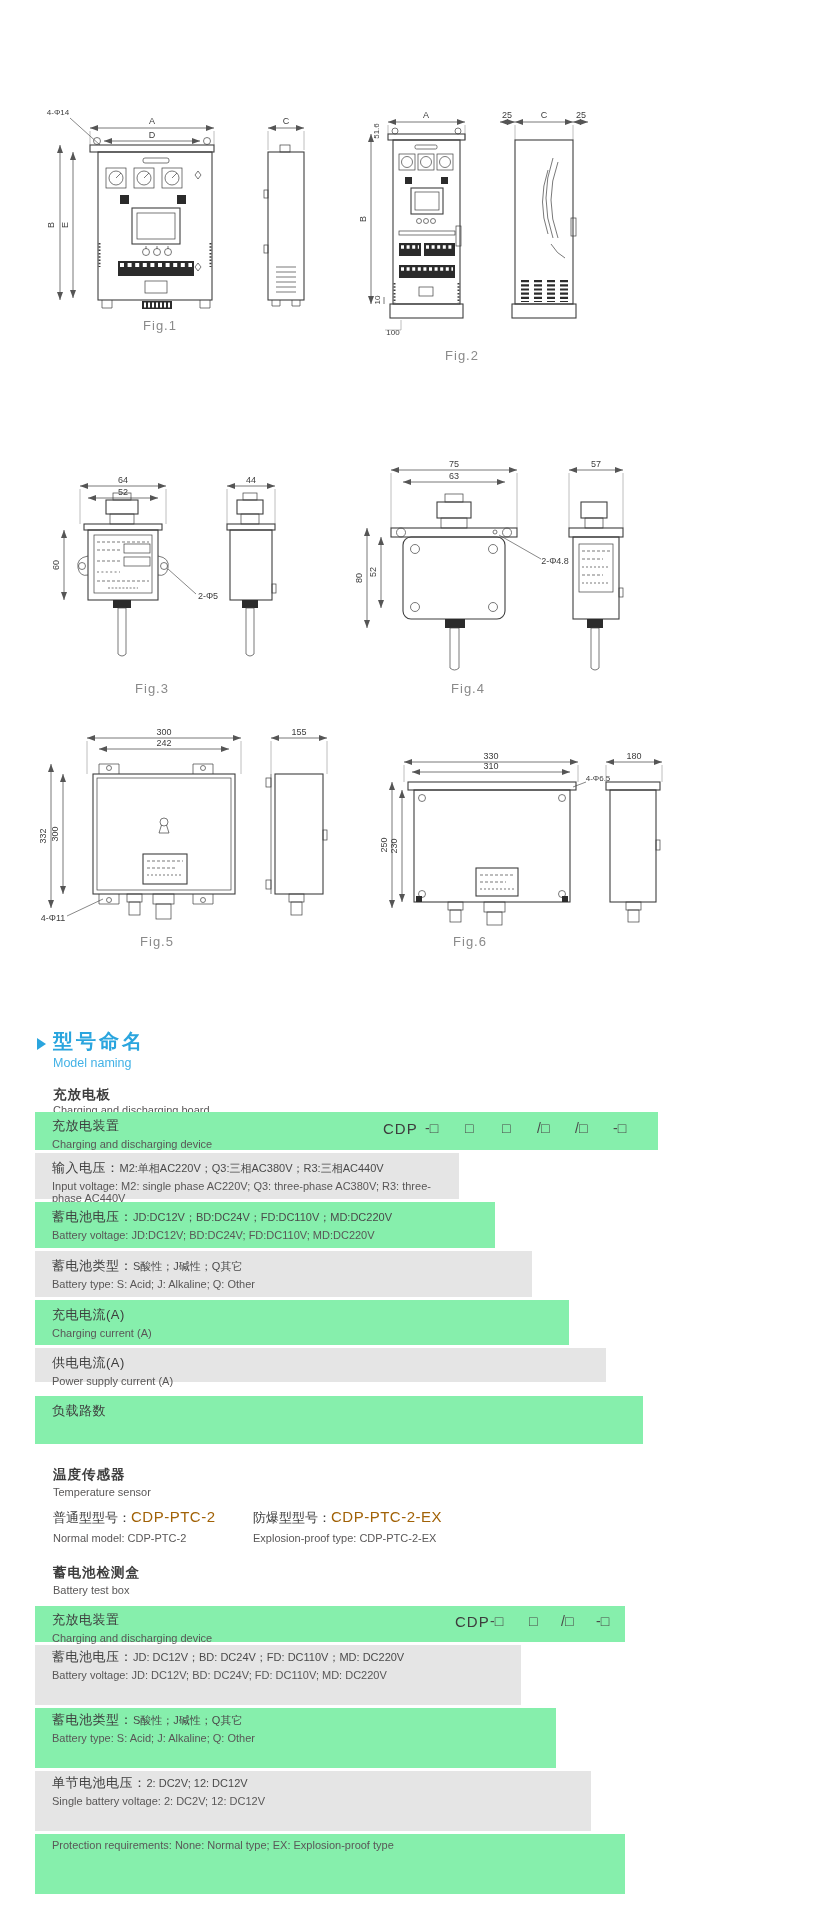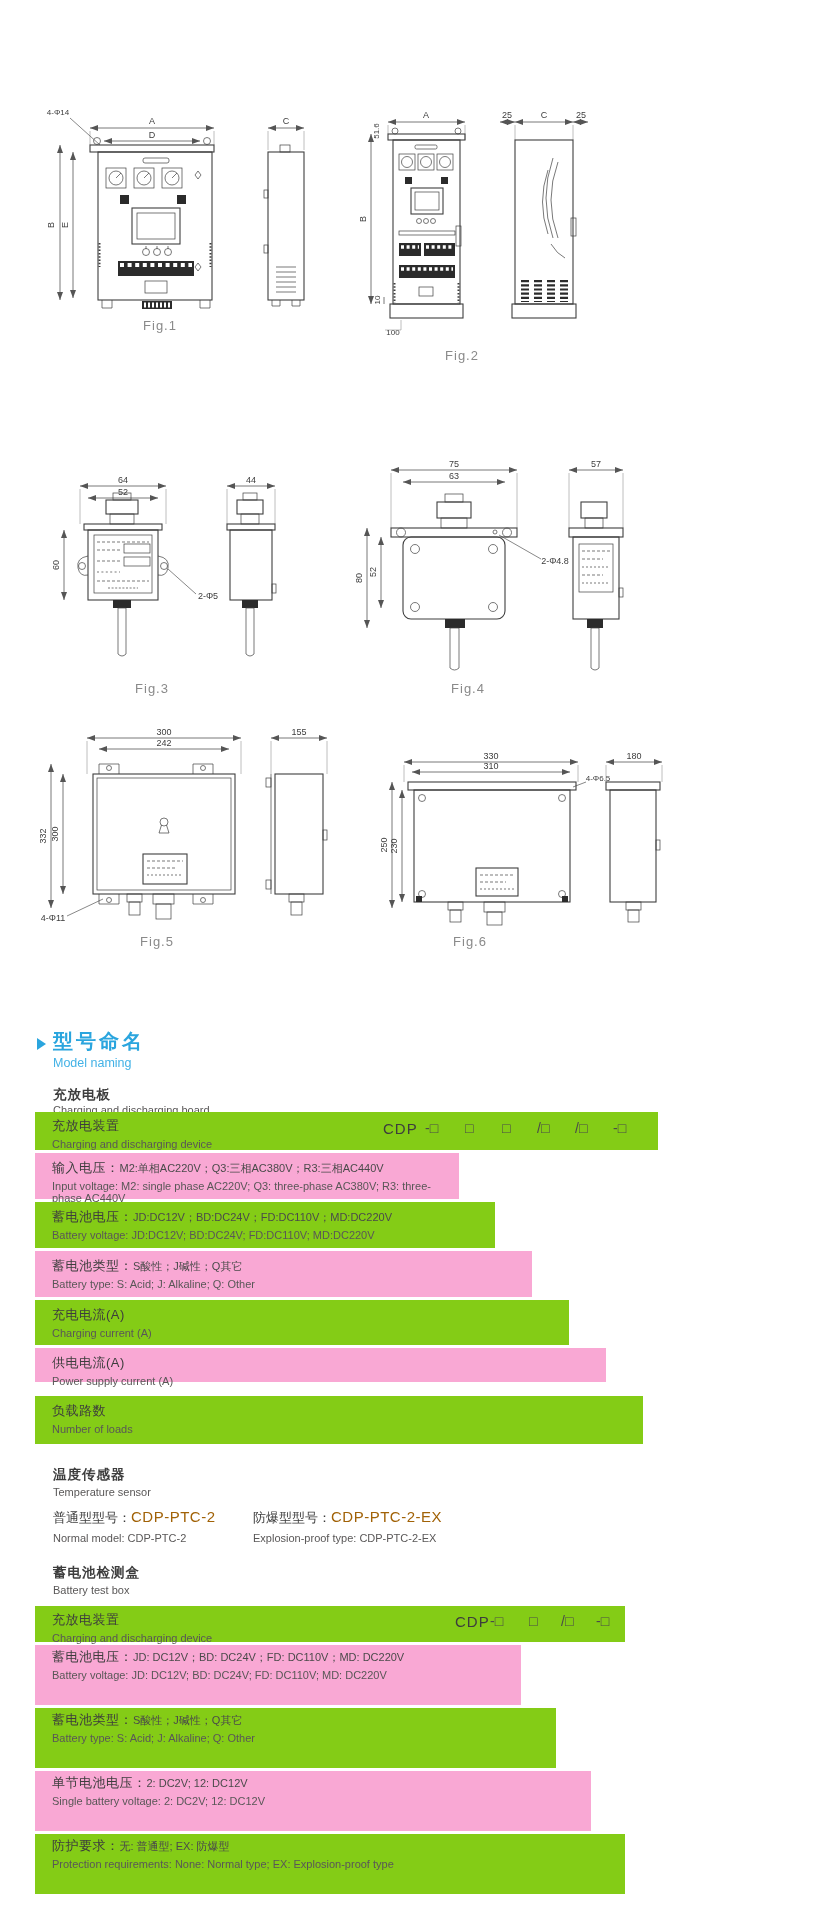--- a/index.html
+++ b/index.html
@@ -16,22 +16,22 @@
   .dt{font-size:9px;fill:#3d3d3d;text-anchor:middle;}
   .dts{font-size:8px;fill:#3d3d3d;text-anchor:middle;}
   .fig-caption{position:absolute;color:#8a8a8a;font-size:13px;text-align:center;letter-spacing:1px;margin-top:18px;}
   .sec-tri{position:absolute;width:0;height:0;border-left:9px solid #2aa5de;
            border-top:6px solid transparent;border-bottom:6px solid transparent;}
   .sec-title{position:absolute;font-size:20px;font-weight:bold;color:#2aa5de;letter-spacing:3px;}
   .sec-sub{position:absolute;font-size:12.5px;color:#43b2e6;}
   .h-zh{position:absolute;font-size:13.5px;font-weight:bold;color:#3d3d3d;letter-spacing:1px;}
   .h-en{position:absolute;font-size:11px;color:#595757;}
   .trow{position:absolute;left:35px;box-sizing:border-box;padding:5px 0 0 17px;}
-  .trow.blue{background:#84cc16;}
-  .trow.gray{background:#f9a8d4;}
+  .trow.blue{background:#86efac;}
+  .trow.gray{background:#e5e5e5;}
   .trow.tall{padding-top:2px;}
   .zl{font-size:13px;color:#3d3d3d;letter-spacing:0.5px;}
   .zv{font-size:11px;color:#4a4a4a;}
   .en{font-size:11px;color:#595757;margin-top:3px;}
   .code{position:absolute;top:8px;font-size:14px;color:#4a4a4a;white-space:nowrap;}
   .code.pfx{font-size:15px;letter-spacing:1px;color:#3d3d3d;}
   .mline{position:absolute;white-space:nowrap;}
   .mlabel{font-size:13px;color:#3d3d3d;}
   .mmodel{font-size:15px;color:#a16207;letter-spacing:0.5px;text-align:right;}
 </style>
@@ -430,21 +430,20 @@
     <div class="trow blue" style="top:1300px;width:534px;height:45px">
       <div><span class="zl">充电电流(A)</span><span class="zv"></span></div>
       <div class="en">Charging current (A)</div>
     </div>
     <div class="trow gray" style="top:1348px;width:571px;height:34px">
       <div><span class="zl">供电电流(A)</span><span class="zv"></span></div>
       <div class="en">Power supply current (A)</div>
     </div>
     <div class="trow blue" style="top:1396px;width:608px;height:48px">
       <div><span class="zl">负载路数</span><span class="zv"></span></div>
-      <div class="en">Number of loads</div>
     </div>
   </div>
 
   <div class="h-zh" style="left:53px;top:1466px">温度传感器</div>
   <div class="h-en" style="left:53px;top:1486px">Temperature sensor</div>
   <div class="mline" style="left:53px;top:1508px">
     <span class="mlabel">普通型型号：</span><span class="mmodel">CDP-PTC-2</span>
   </div>
   <div class="mline" style="left:253px;top:1508px">
     <span class="mlabel">防爆型型号：</span><span class="mmodel">CDP-PTC-2-EX</span>
@@ -471,18 +470,17 @@
     </div>
     <div class="trow blue tall" style="top:1708px;width:521px;height:60px">
       <div><span class="zl">蓄电池类型：</span><span class="zv">S酸性；J碱性；Q其它</span></div>
       <div class="en">Battery type: S: Acid; J: Alkaline; Q: Other</div>
     </div>
     <div class="trow gray tall" style="top:1771px;width:556px;height:60px">
       <div><span class="zl">单节电池电压：</span><span class="zv">2: DC2V; 12: DC12V</span></div>
       <div class="en">Single battery voltage:  2: DC2V; 12: DC12V</div>
     </div>
     <div class="trow blue tall" style="top:1834px;width:590px;height:60px">
-      <div><span class="zl">防护要求：</span><span class="zv">无: 普通型; EX: 防爆型</span></div>
       <div class="en">Protection requirements:  None: Normal type; EX: Explosion-proof type</div>
     </div>
   </div>
 
 </div>
 
 </body></html>

